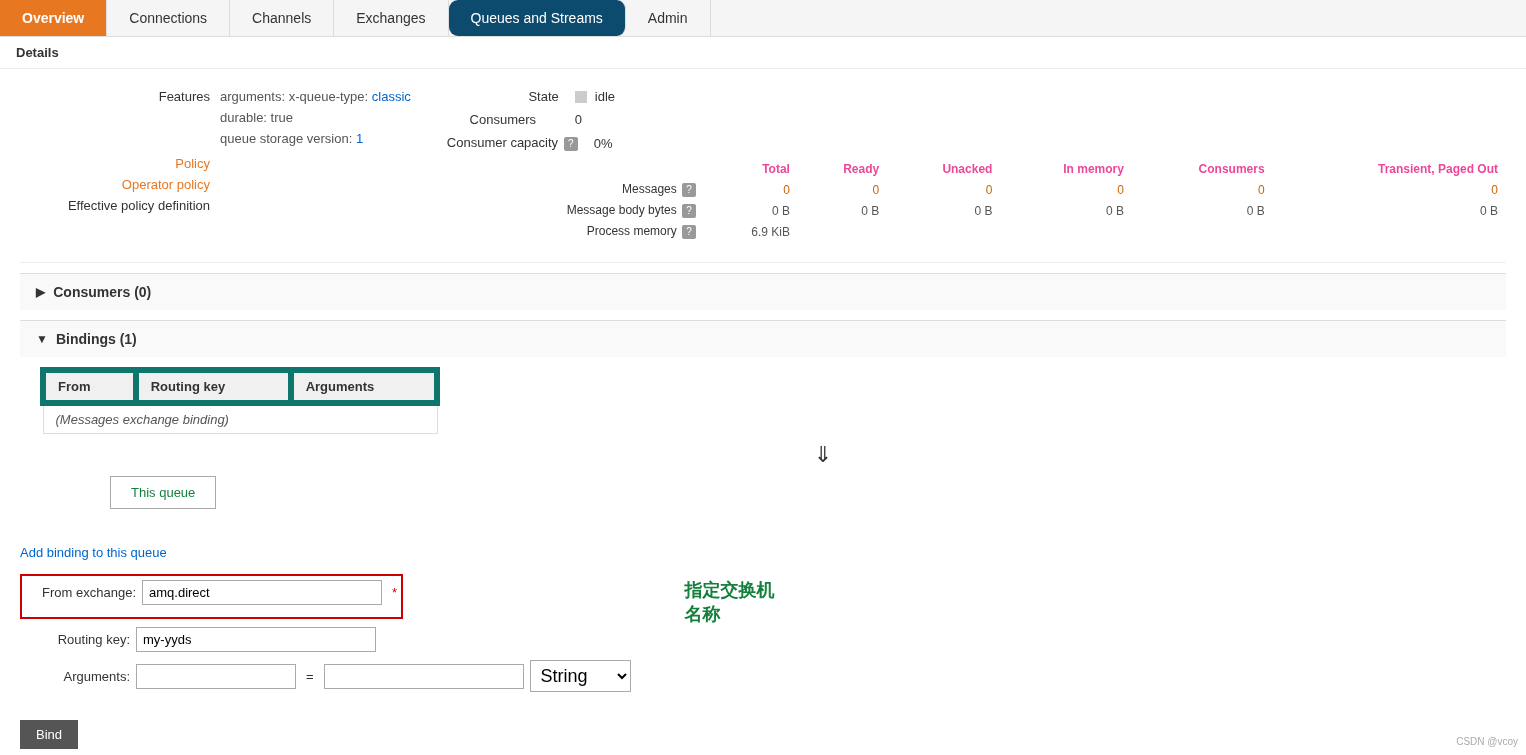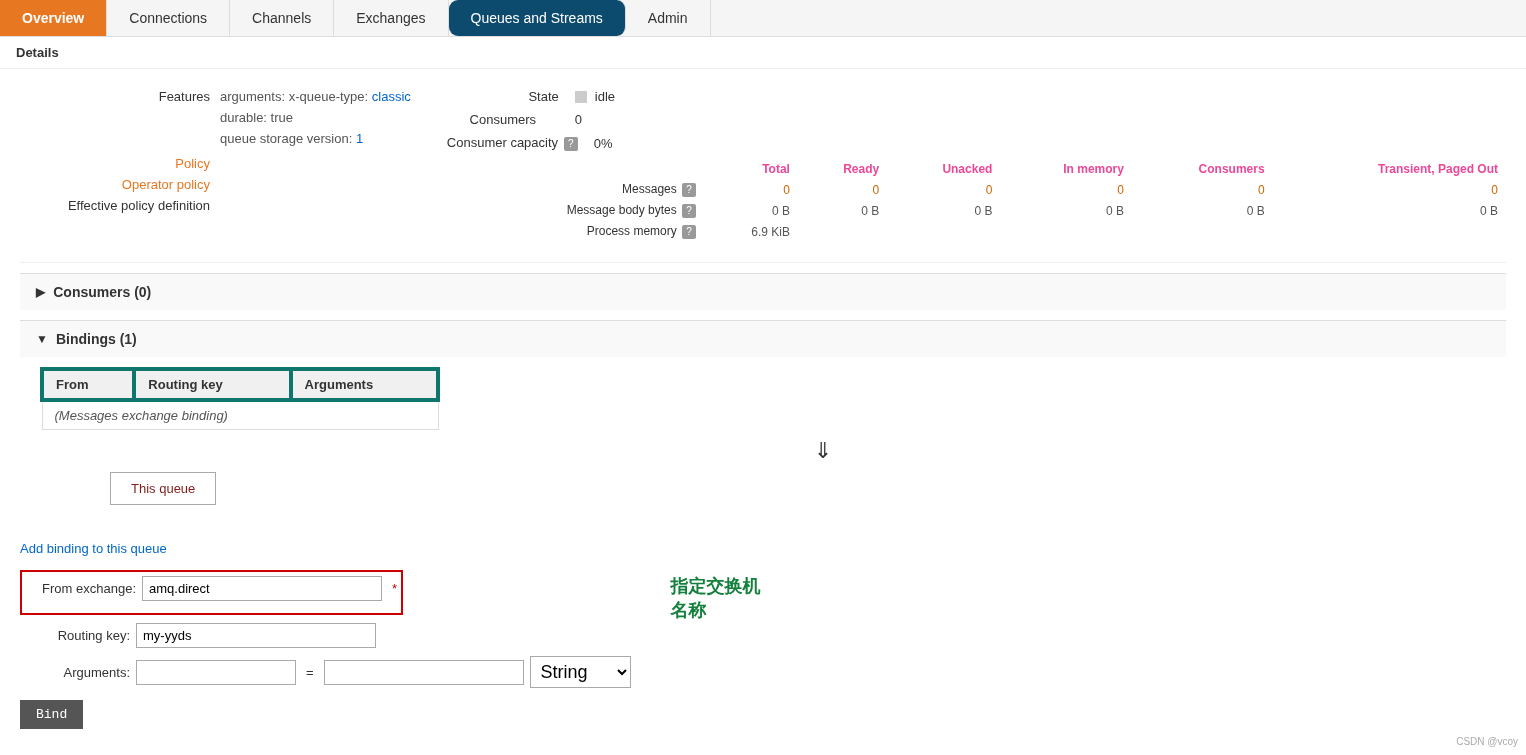--- a/index.html
+++ b/index.html
@@ -52,33 +52,33 @@
       cursor: pointer;
       background: #f9f9f9;
       font-weight: bold;
       font-size: 14px;
     }
     .section-header .arrow { font-size: 12px; }
     .section-body { padding: 10px 20px; }
 
     
     .bindings-table { border-collapse: collapse; font-size: 13px; min-width: 400px; }
-    .bindings-table th { border: 4px solid #0f766e; padding: 6px 12px; background: #f0f0f0; text-align: left; }
+    .bindings-table th { border: 6px solid #0f766e; padding: 6px 12px; background: #f0f0f0; text-align: left; }
     .bindings-table td { border: 1px solid #ddd; padding: 6px 12px; color: #555; font-style: italic; }
 
     
     .arrow-down { text-align: center; font-size: 22px; margin: 8px 0; padding-left: 120px; }
     .this-queue-box {
       display: inline-block;
       border: 1px solid #aaa;
       padding: 8px 20px;
       margin-left: 70px;
       margin-bottom: 16px;
       background: #fff;
-      color: #7f1d1d;
+      color: #15803d;
     }
 
     
     .add-binding-section { padding: 10px 0; }
     .add-binding-title { color: #0066cc; font-size: 13px; margin-bottom: 14px; }
     .form-outline { border: 2px solid #cc0000; display: inline-block; padding: 4px; margin-bottom: 8px; }
     .form-row { display: flex; align-items: center; margin-bottom: 8px; gap: 6px; }
     .form-label { min-width: 110px; text-align: right; color: #333; }
     .form-input { border: 1px solid #aaa; padding: 4px 6px; font-size: 13px; width: 240px; }
     .required-star { color: #cc0000; margin-left: 4px; }
@@ -86,22 +86,21 @@
     .select-type { border: 1px solid #aaa; padding: 4px 6px; font-size: 18px; background: #fff; }
 
     
     .bind-btn {
       background: #555;
       color: #fff;
       border: none;
       padding: 7px 16px;
       font-size: 13px;
       cursor: pointer;
-      margin-top: 4px;
-      font-family: Liberation Mono, monospace;
+      margin-top: 20px;
     }
 
     
     .chinese-annotation { color: #15803d; font-size: 18px; margin-left: 20px; font-weight: bold; }
 
     
     .watermark { position: fixed; bottom: 8px; right: 8px; font-size: 10px; color: #aaa; }
   </style>
 </head>
 <body>
@@ -259,21 +258,21 @@
       <div class="arrow-down">⇓</div>
       <div>
         <span class="this-queue-box">This queue</span>
       </div>
     </div>
   </div>
 
   <div class="add-binding-section">
     <div class="add-binding-title">Add binding to this queue</div>
 
-    <div style="display:flex; align-items:flex-start; gap:0;">
+    <div style="display:flex; align-items:flex-start; gap:14px;">
       <div>
         
         <div class="form-outline">
           <div class="form-row">
             <label class="form-label">From exchange:</label>
             <input type="text" class="form-input" value="amq.direct" style="">
             <span class="required-star">*</span>
           </div>
         </div>
 

